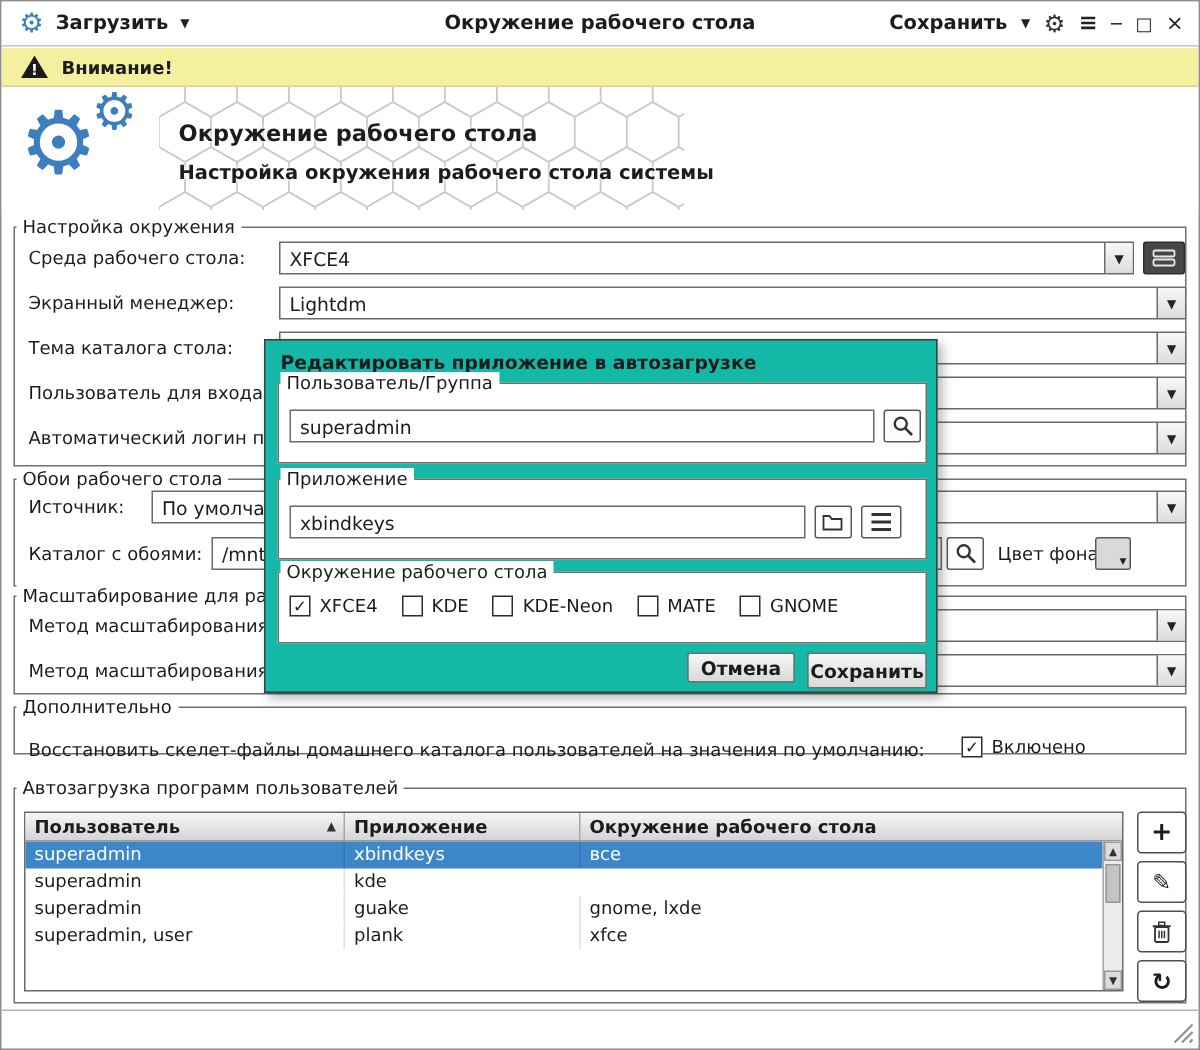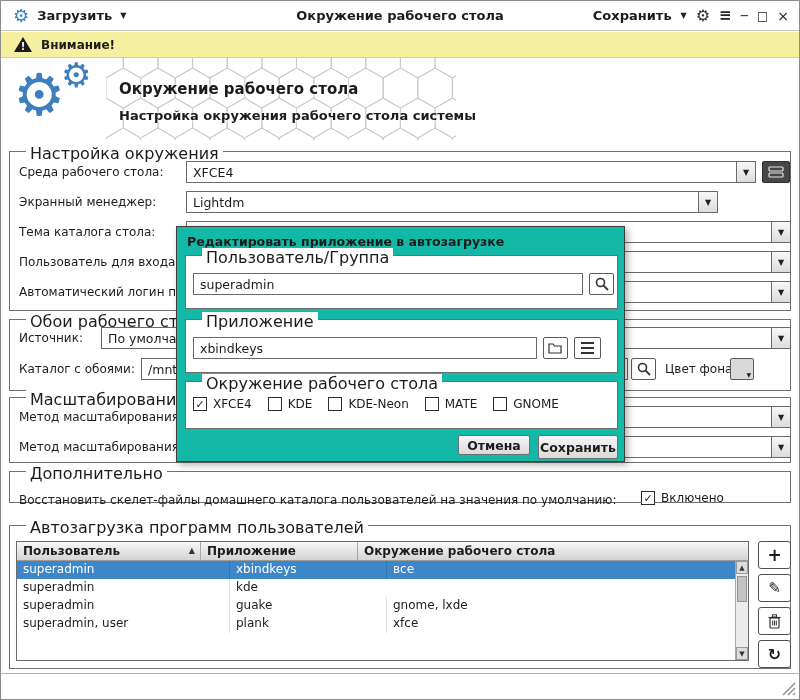--- a/index.html
+++ b/index.html
@@ -32,22 +32,22 @@
   #hex-pattern polygon{fill:none;stroke:#c9c9c9;stroke-width:1}
   .logo-gear-big{position:absolute;left:12px;top:8px;font-size:58px;line-height:1;color:#3d7fbe}
   .logo-gear-small{position:absolute;left:60px;top:0px;font-size:34px;line-height:1;color:#3d7fbe}
   .head-title{position:absolute;left:118px;top:22px;font-size:15px;font-weight:bold;
               text-shadow:0 0 3px #fff,0 0 3px #fff}
   .head-sub{position:absolute;left:118px;top:50px;font-size:13px;font-weight:bold;
             text-shadow:0 0 3px #fff,0 0 3px #fff}
 
   
   .fs{position:absolute;border:1px solid #6f6f6f}
-  .fs-legend{position:absolute;top:-8px;left:16px;background:#fff;padding:0 4px;
-             font-size:16px;white-space:nowrap}
+  .fs-legend{position:absolute;top:-8px;left:1px;background:#fff;padding:0 4px;
+             font-size:12px;white-space:nowrap}
   .lbl{position:absolute;white-space:nowrap}
   .combo{position:absolute;height:22px;border:1px solid #6a6a6a;background:#fff;
          display:flex;align-items:center}
   .combo-val{flex:1;padding:0 6px;white-space:nowrap;overflow:hidden;font-size:12.5px}
   .combo-btn{width:19px;height:100%;border-left:1px solid #6a6a6a;
              background:linear-gradient(#f8f8f8,#dcdcdc);display:flex;align-items:center;
              justify-content:center}
   .tinput{position:absolute;height:22px;border:1px solid #6a6a6a;background:#fff;
           padding:0 6px;font:inherit;font-size:12.5px;color:inherit}
   .tool-btn{position:absolute;border:1px solid #5a5a5a;background:#fdfdfd;border-radius:2px;
@@ -186,21 +186,21 @@
       </span>
   </div>
   <div class="tool-btn" style="left:761px;top:160px;width:28px;height:22px;background:#474747;border-color:#2e2e2e">
     <svg width="16" height="12">
       <rect x="1" y="1" width="14" height="4" rx="1" fill="none" stroke="#e8e8e8" stroke-width="1.2"></rect>
       <rect x="1" y="7" width="14" height="4" rx="1" fill="none" stroke="#e8e8e8" stroke-width="1.2"></rect>
     </svg>
   </div>
 
   <span class="lbl" style="left:18px;top:194px">Экранный менеджер:</span>
-  <div class="combo" style="left:185px;top:190px;width:532px">
+  <div class="combo" style="left:185px;top:190px;width:605px">
     <span class="combo-val">Lightdm</span>
     <span class="combo-btn">
         <span class="caret">▼</span>
       </span>
   </div>
 
   <span class="lbl" style="left:18px;top:224px">Тема каталога стола:</span>
   <div class="combo" style="left:185px;top:220px;width:605px">
     <span class="combo-val"></span>
     <span class="combo-btn">
@@ -275,21 +275,21 @@
       </span>
     <span>Включено</span>
   </div>
 
   <div class="fs" style="left:8px;top:524px;width:782px;height:144px">
     <span class="fs-legend">Автозагрузка программ пользователей</span>
   </div>
 
   <div class="table">
     <div class="thead">
-      <div class="th" style="width:184px">
+      <div class="th" style="width:213px">
         <span>Пользователь</span>
         <span class="sort-ic">▲</span>
       </div>
       <div class="th" style="width:157px">
         <span>Приложение</span>
       </div>
       <div class="th" style="flex:1;border-right:none">
         <span>Окружение рабочего стола</span>
       </div>
     </div>

